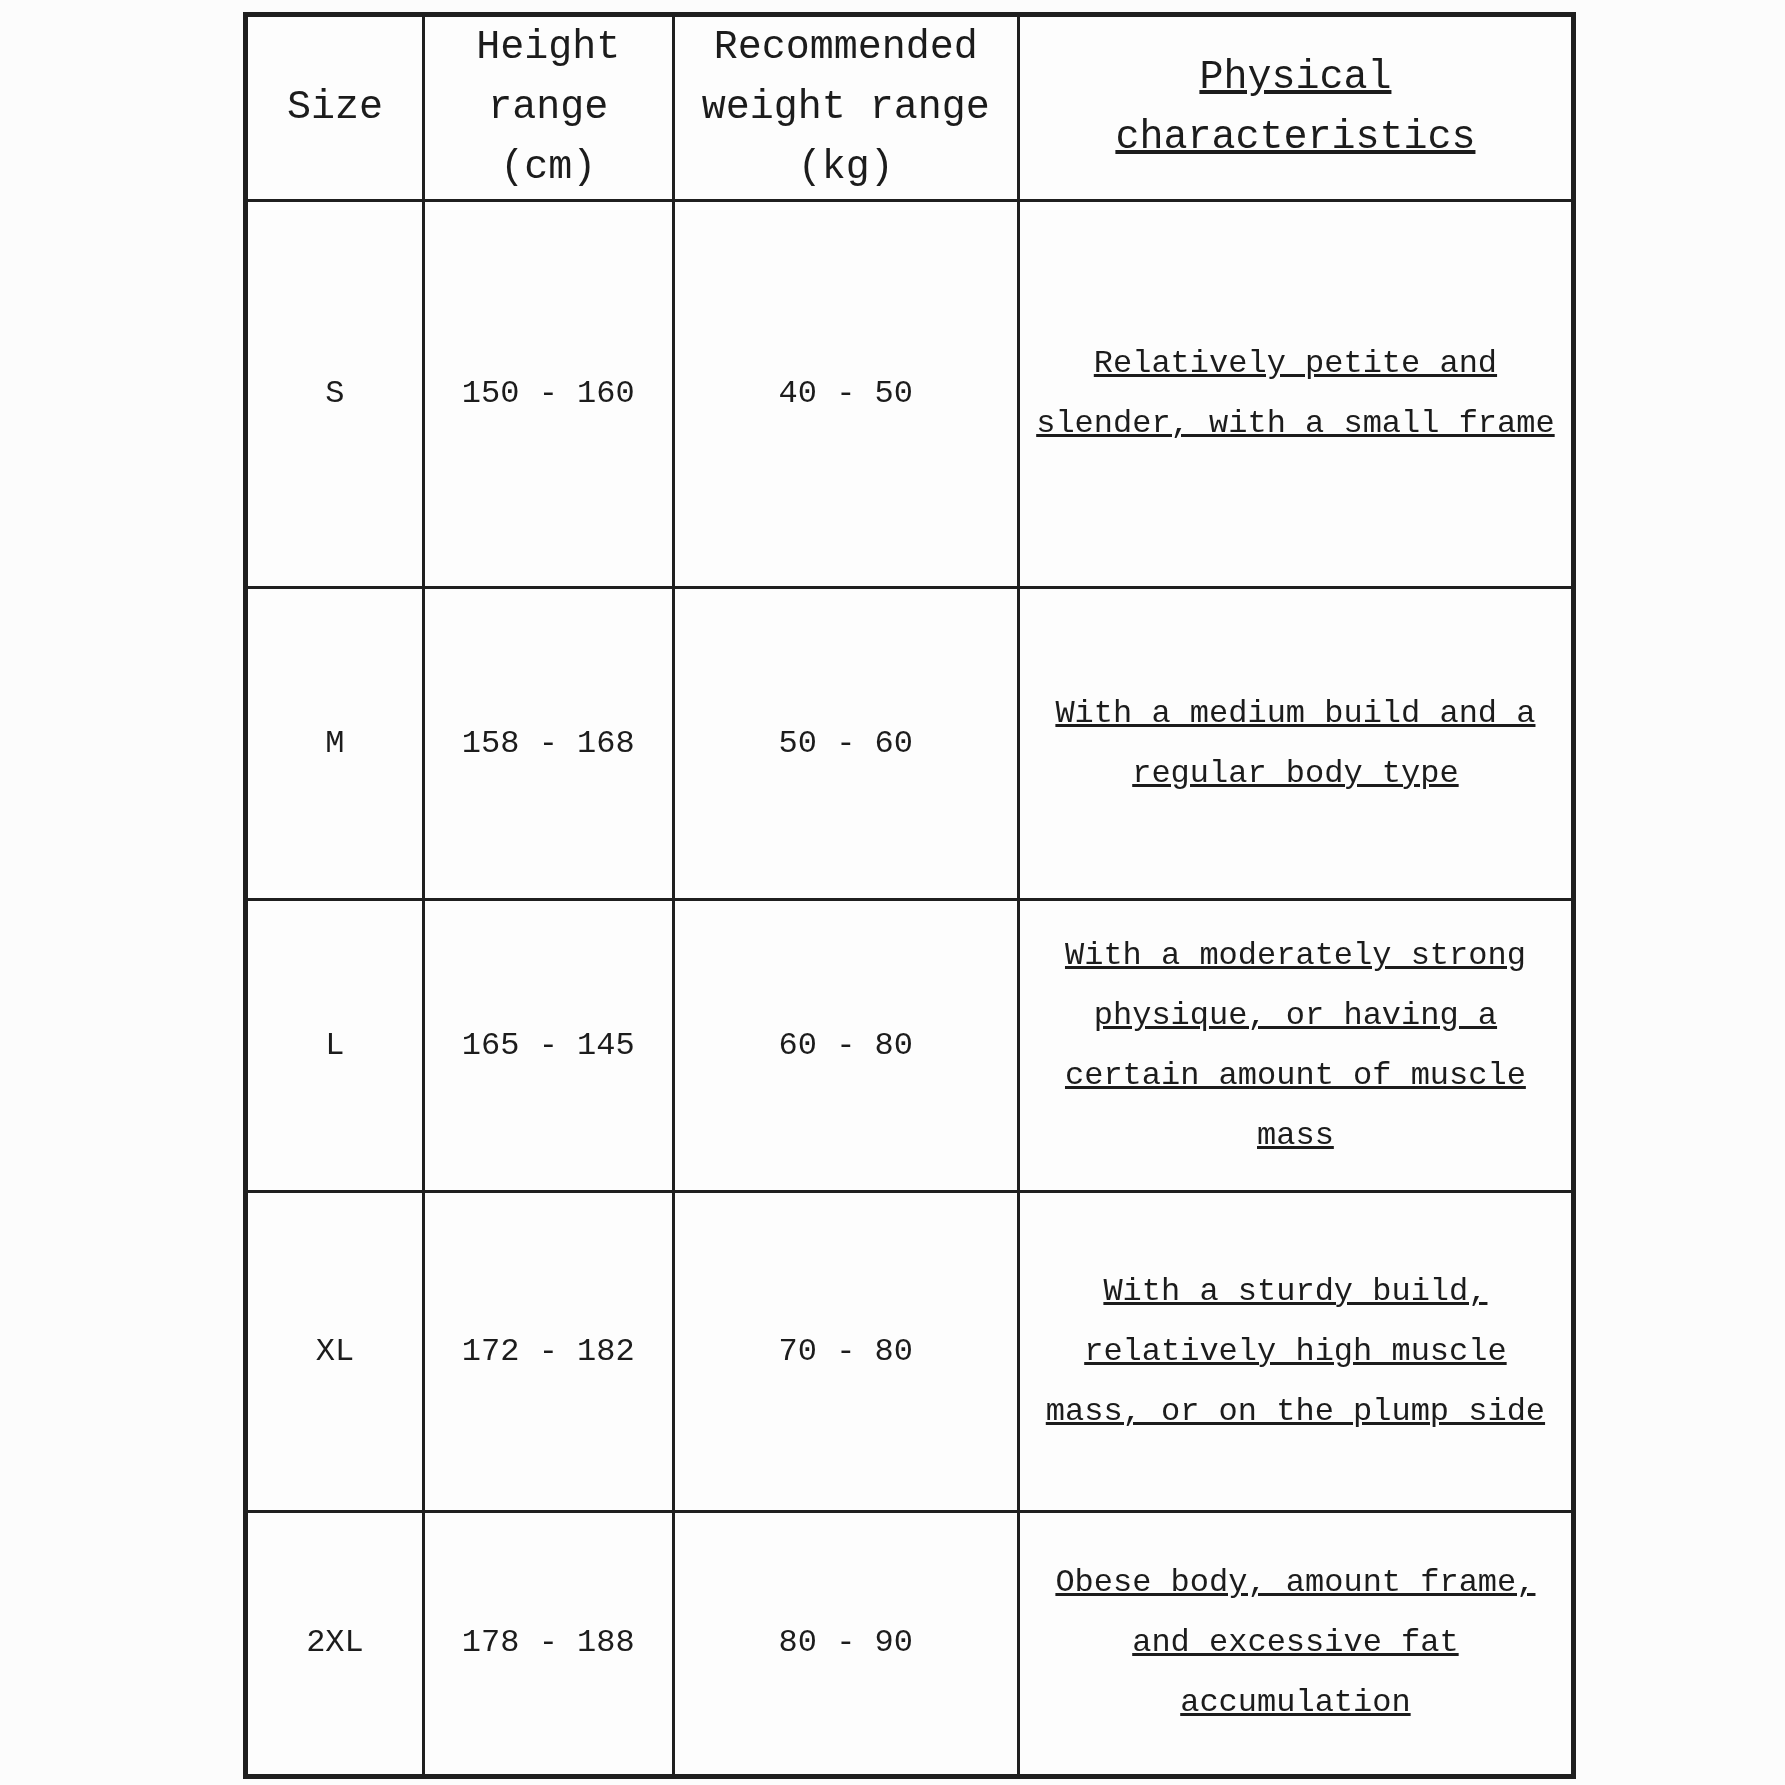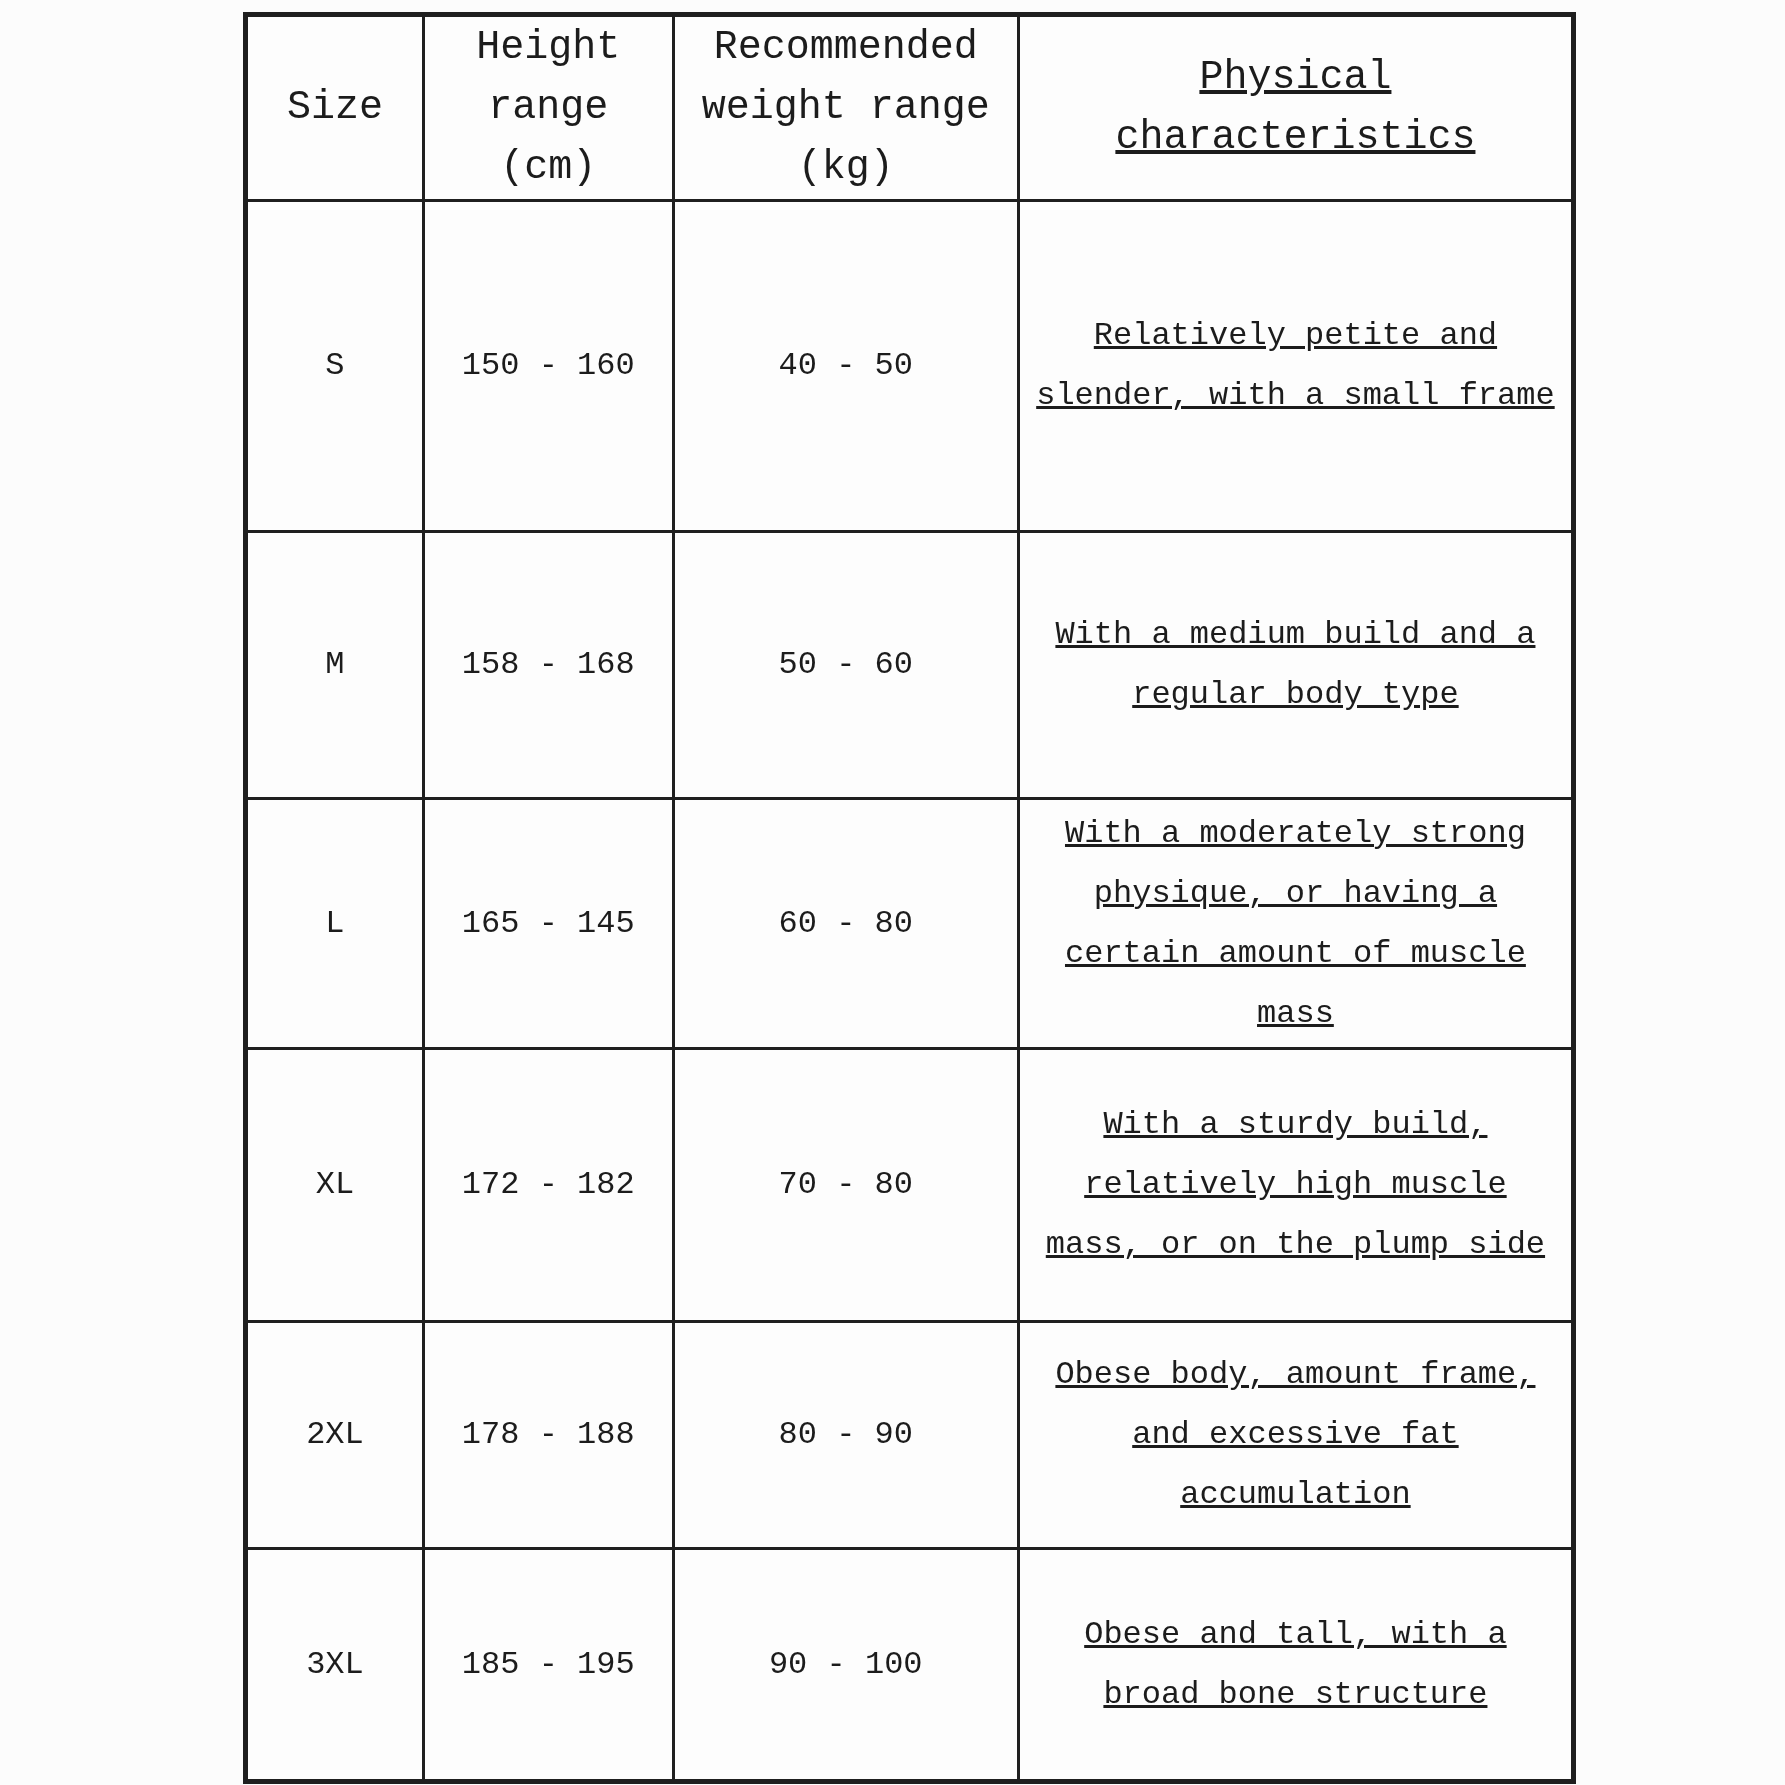--- a/index.html
+++ b/index.html
@@ -100,21 +100,15 @@
         <td class="cell-height">172 - 182</td>
         <td class="cell-weight">70 - 80</td>
         <td class="cell-physical">With a sturdy build, relatively high muscle mass, or on the plump side</td>
       </tr>
       <tr class="row-4">
         <td class="cell-size">2XL</td>
         <td class="cell-height">178 - 188</td>
         <td class="cell-weight">80 - 90</td>
         <td class="cell-physical">Obese body, amount frame, and excessive fat accumulation</td>
       </tr>
-      <tr class="row-5">
-        <td class="cell-size">3XL</td>
-        <td class="cell-height">185 - 195</td>
-        <td class="cell-weight">90 - 100</td>
-        <td class="cell-physical">Obese and tall, with a broad bone structure</td>
-      </tr>
     </tbody>
   </table>
 </div>
 
 </body></html>

